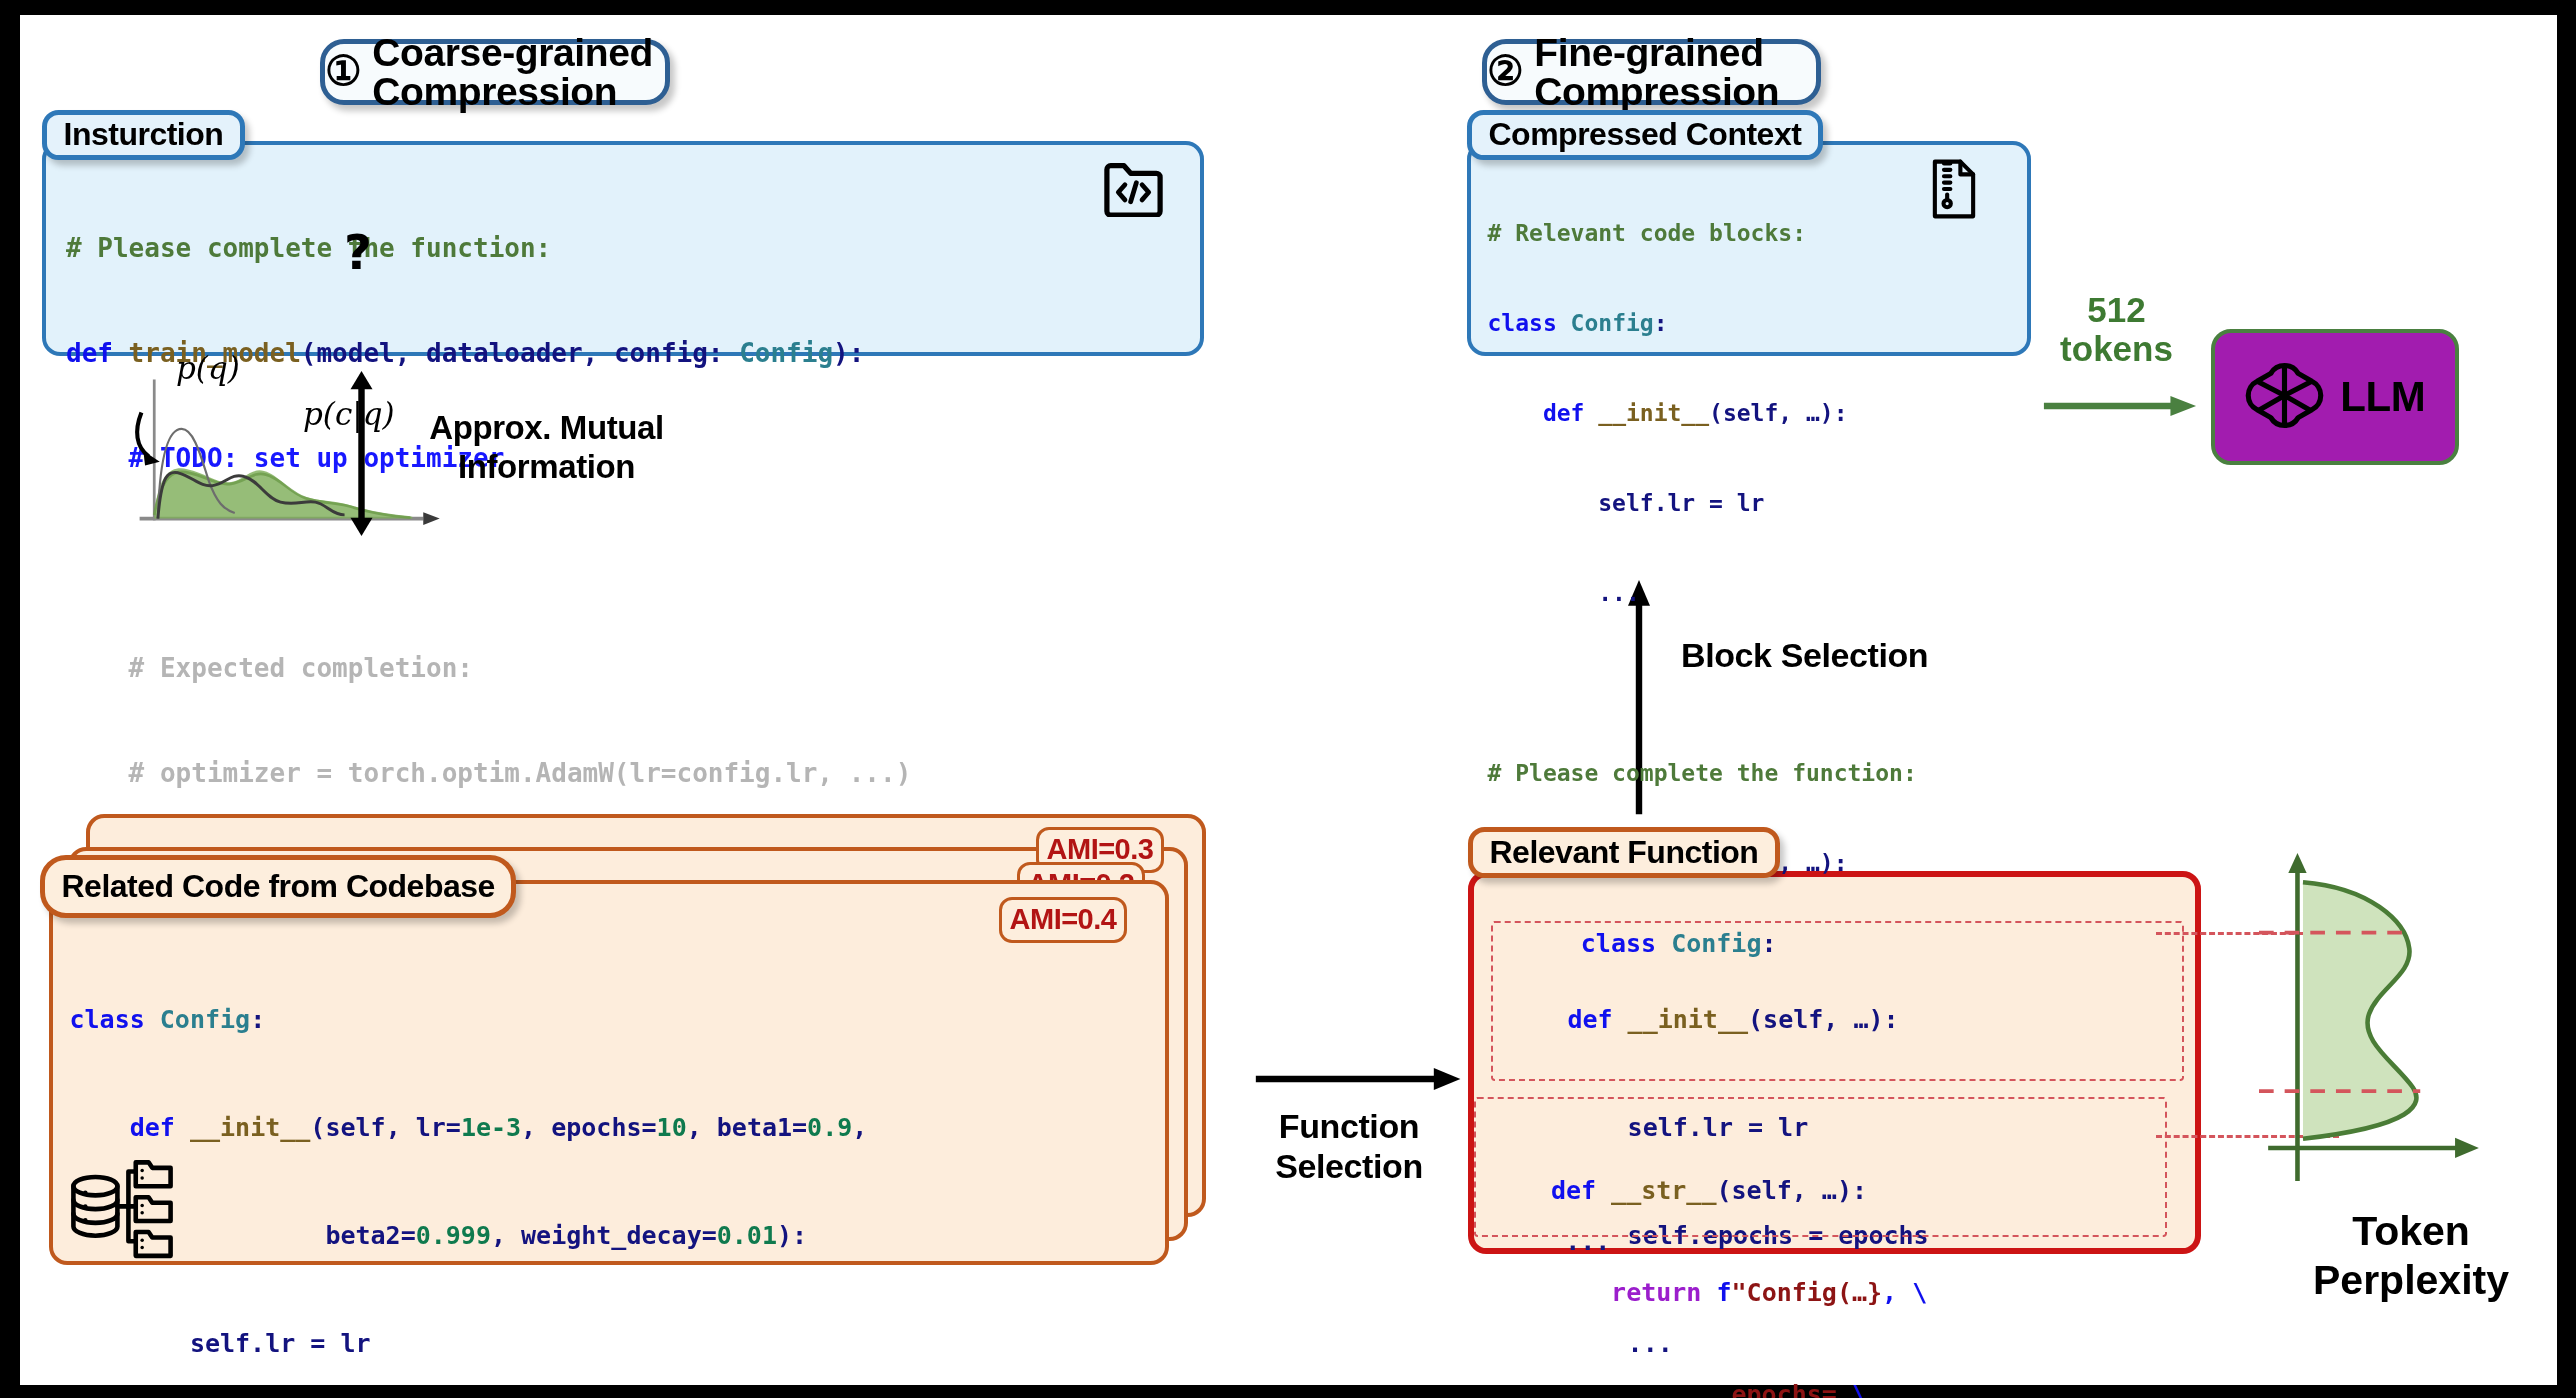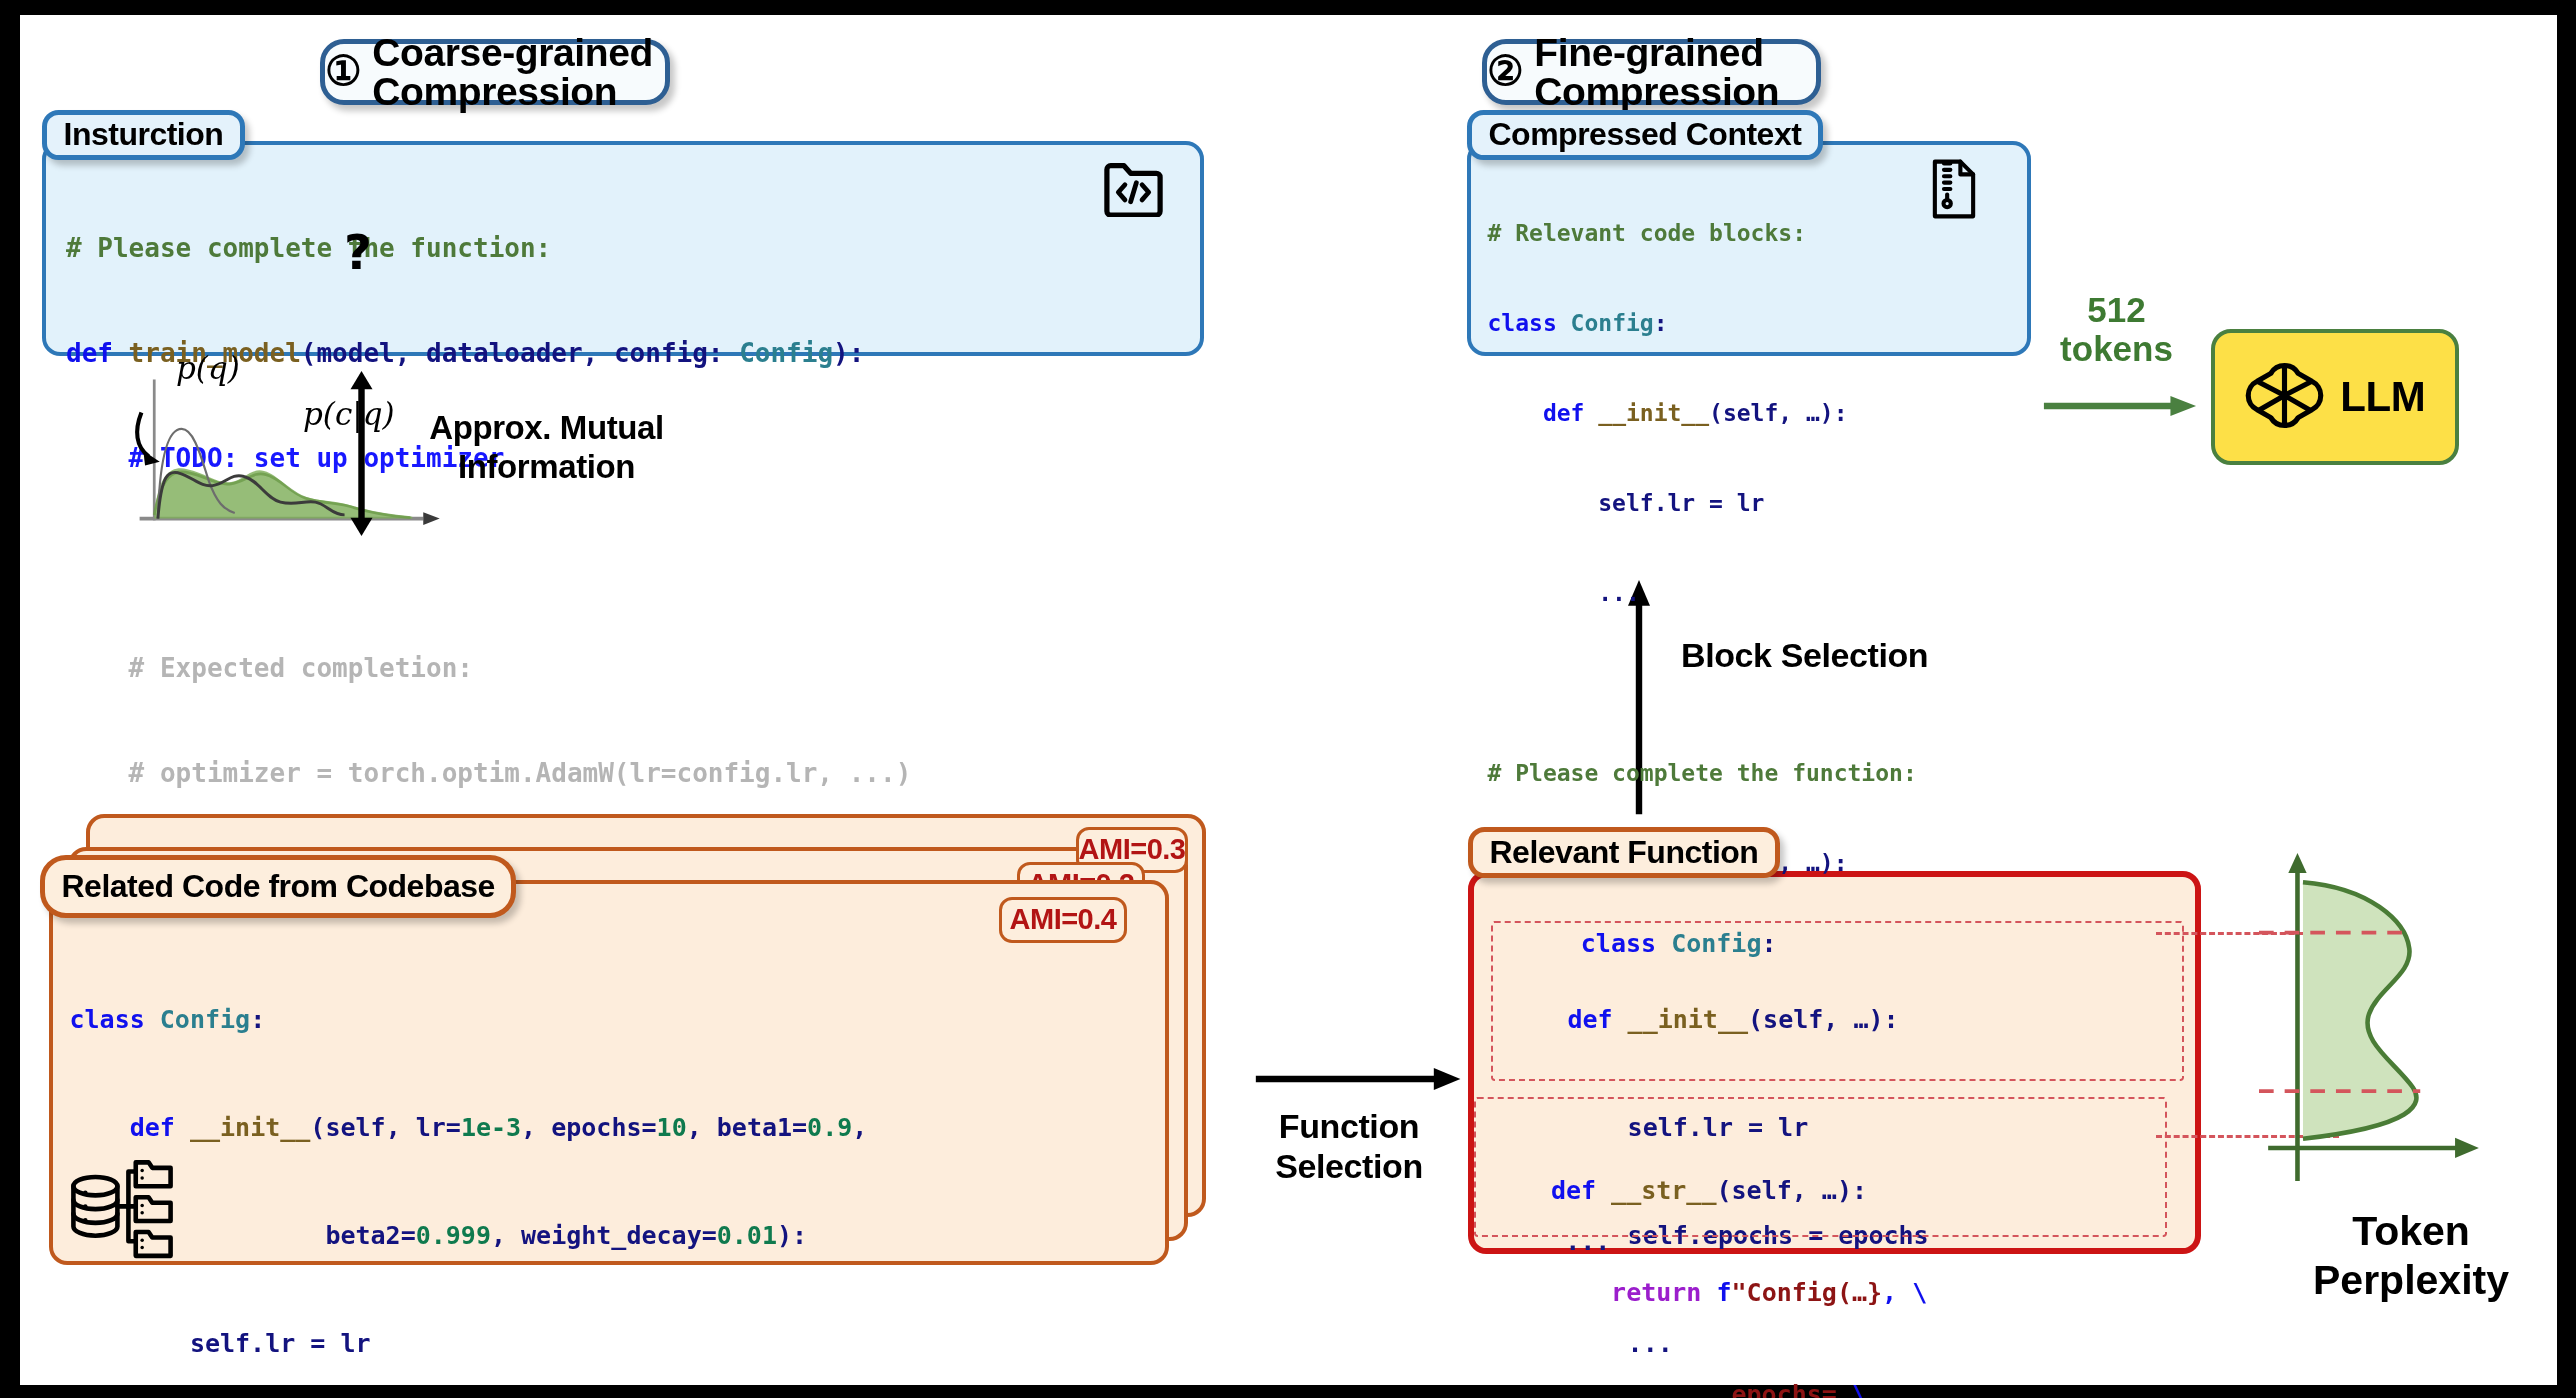--- a/index.html
+++ b/index.html
@@ -68,21 +68,21 @@
     display:flex;align-items:center;justify-content:center;
     letter-spacing:-0.5px;
   }
 
   .label-bold{font-weight:bold;color:#000;text-align:center;line-height:1.18;letter-spacing:-0.4px;}
 
   .tokens{
     color:#3e7a32;font-weight:bold;font-size:35px;text-align:center;line-height:1.12;
   }
   .llm-box{
-    border:4.6px solid #4a8040;border-radius:20px;background:#fde047;
+    border:4.6px solid #4a8040;border-radius:20px;background:#a21caf;
     display:flex;align-items:center;justify-content:center;gap:16.5px;
   }
   .llm-box .llm-text{font-size:42px;font-weight:bold;color:#000;letter-spacing:-0.5px;}
 
   .dashed-block{
     position:absolute;border:2.8px dashed #d4555c;border-radius:3.7px;
   }
   .perp-label{
     font-weight:bold;font-size:41px;color:#000;text-align:center;line-height:1.2;
   }
@@ -162,21 +162,21 @@
   </div>
 
   <div class="abs label-bold" style="left:380px;top:394px;width:293px;font-size:33px;">
     <div>Approx. Mutual</div>
     <div>Information</div>
   </div>
 
   <div class="abs panel orange" style="left:66px;top:799px;width:1120px;height:403px;"></div>
   <div class="abs panel orange" style="left:48px;top:832px;width:1120px;height:394px;"></div>
 
-  <div class="abs ami" style="left:1056px;top:812px;width:112px;height:46px;">AMI=0.3</div>
+  <div class="abs ami" style="left:1016px;top:812px;width:128px;height:46px;">AMI=0.3</div>
   <div class="abs ami" style="left:997px;top:847px;width:128px;height:46px;">AMI=0.2</div>
 
   <div class="abs panel orange" style="left:29px;top:865px;width:1120px;height:385px;">
 
     <div class="abs code" style="left:16.5px;top:46px;font-size:25px;line-height:36px;">
       <div><span class="c-kw">class</span><span class="c-type"> Config</span><span class="c-plain">:</span></div>
       <div>    <span class="c-kw">def</span><span class="c-fn"> __init__</span><span class="c-plain">(</span><span class="c-var">self</span><span class="c-plain">, </span><span class="c-var">lr=</span><span class="c-num">1e-3</span><span class="c-plain">, </span><span class="c-var">epochs=</span><span class="c-num">10</span><span class="c-plain">, </span><span class="c-var">beta1=</span><span class="c-num">0.9</span><span class="c-plain">,</span></div>
       <div>                 <span class="c-var">beta2=</span><span class="c-num">0.999</span><span class="c-plain">, </span><span class="c-var">weight_decay=</span><span class="c-num">0.01</span><span class="c-plain">):</span></div>
       <div><span class="c-plain">        self.lr = lr</span></div>
       

